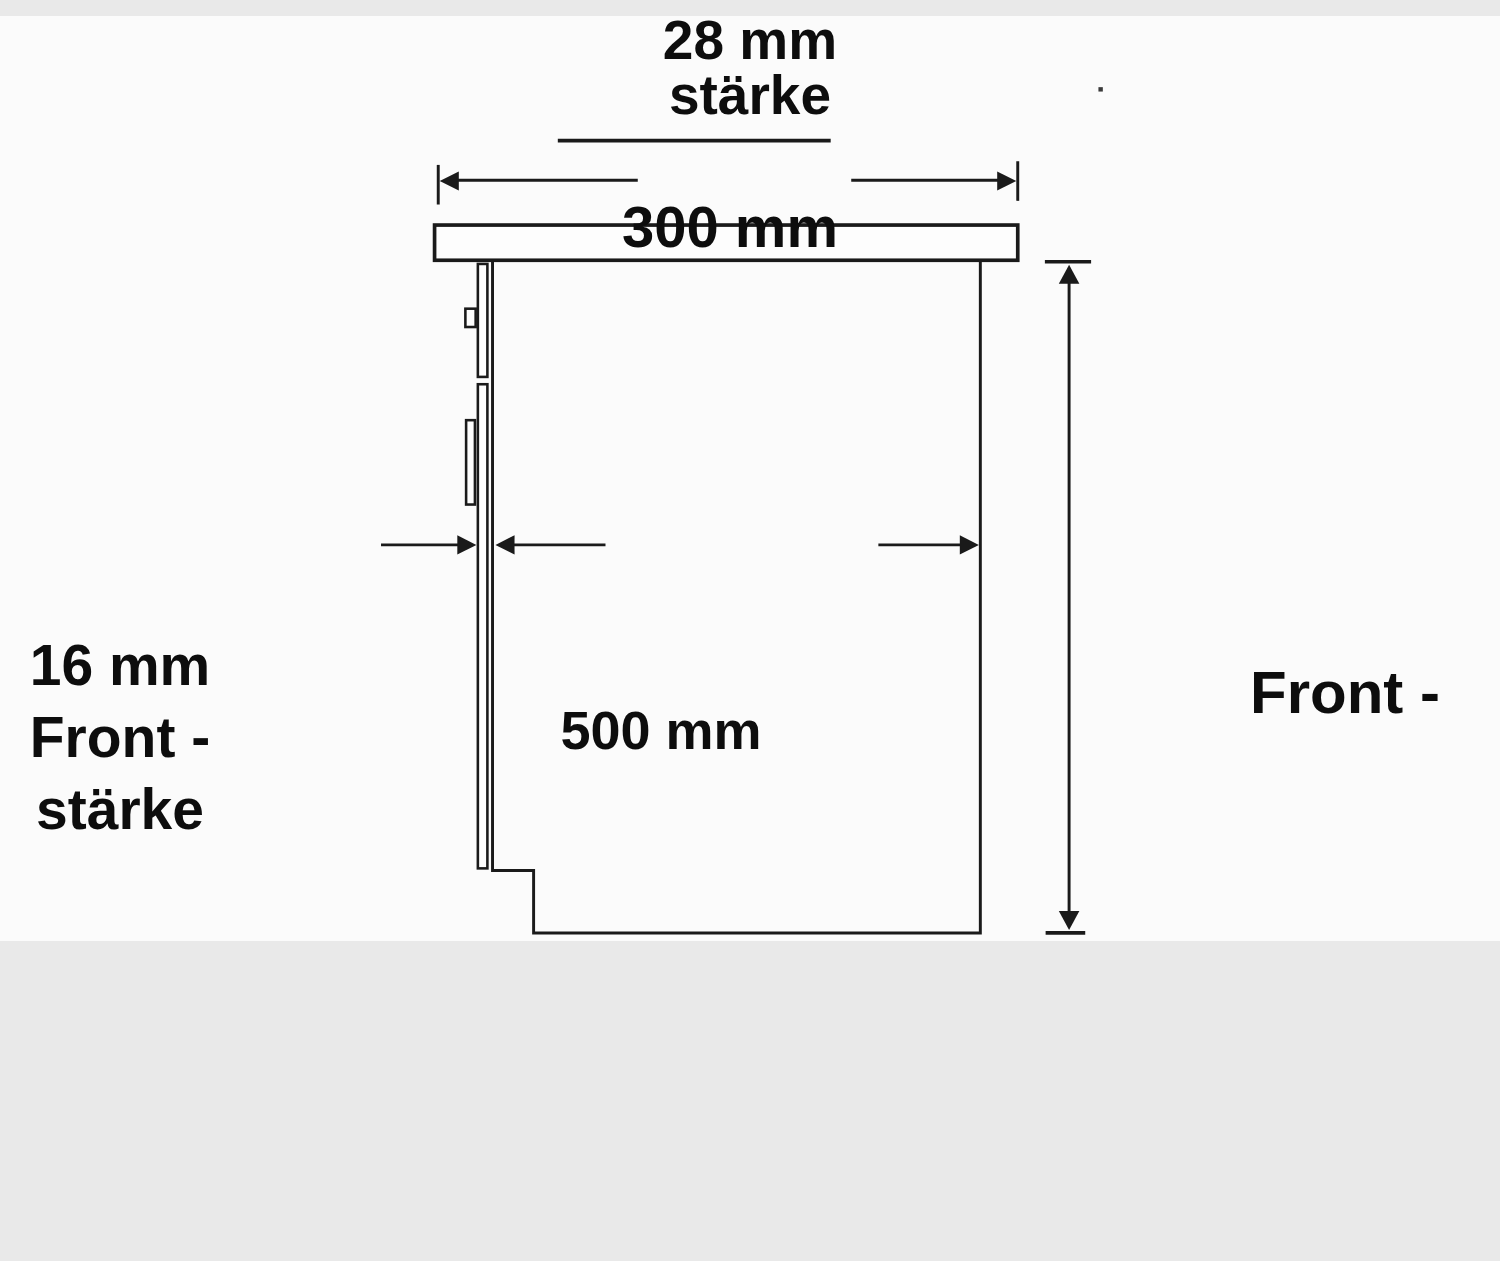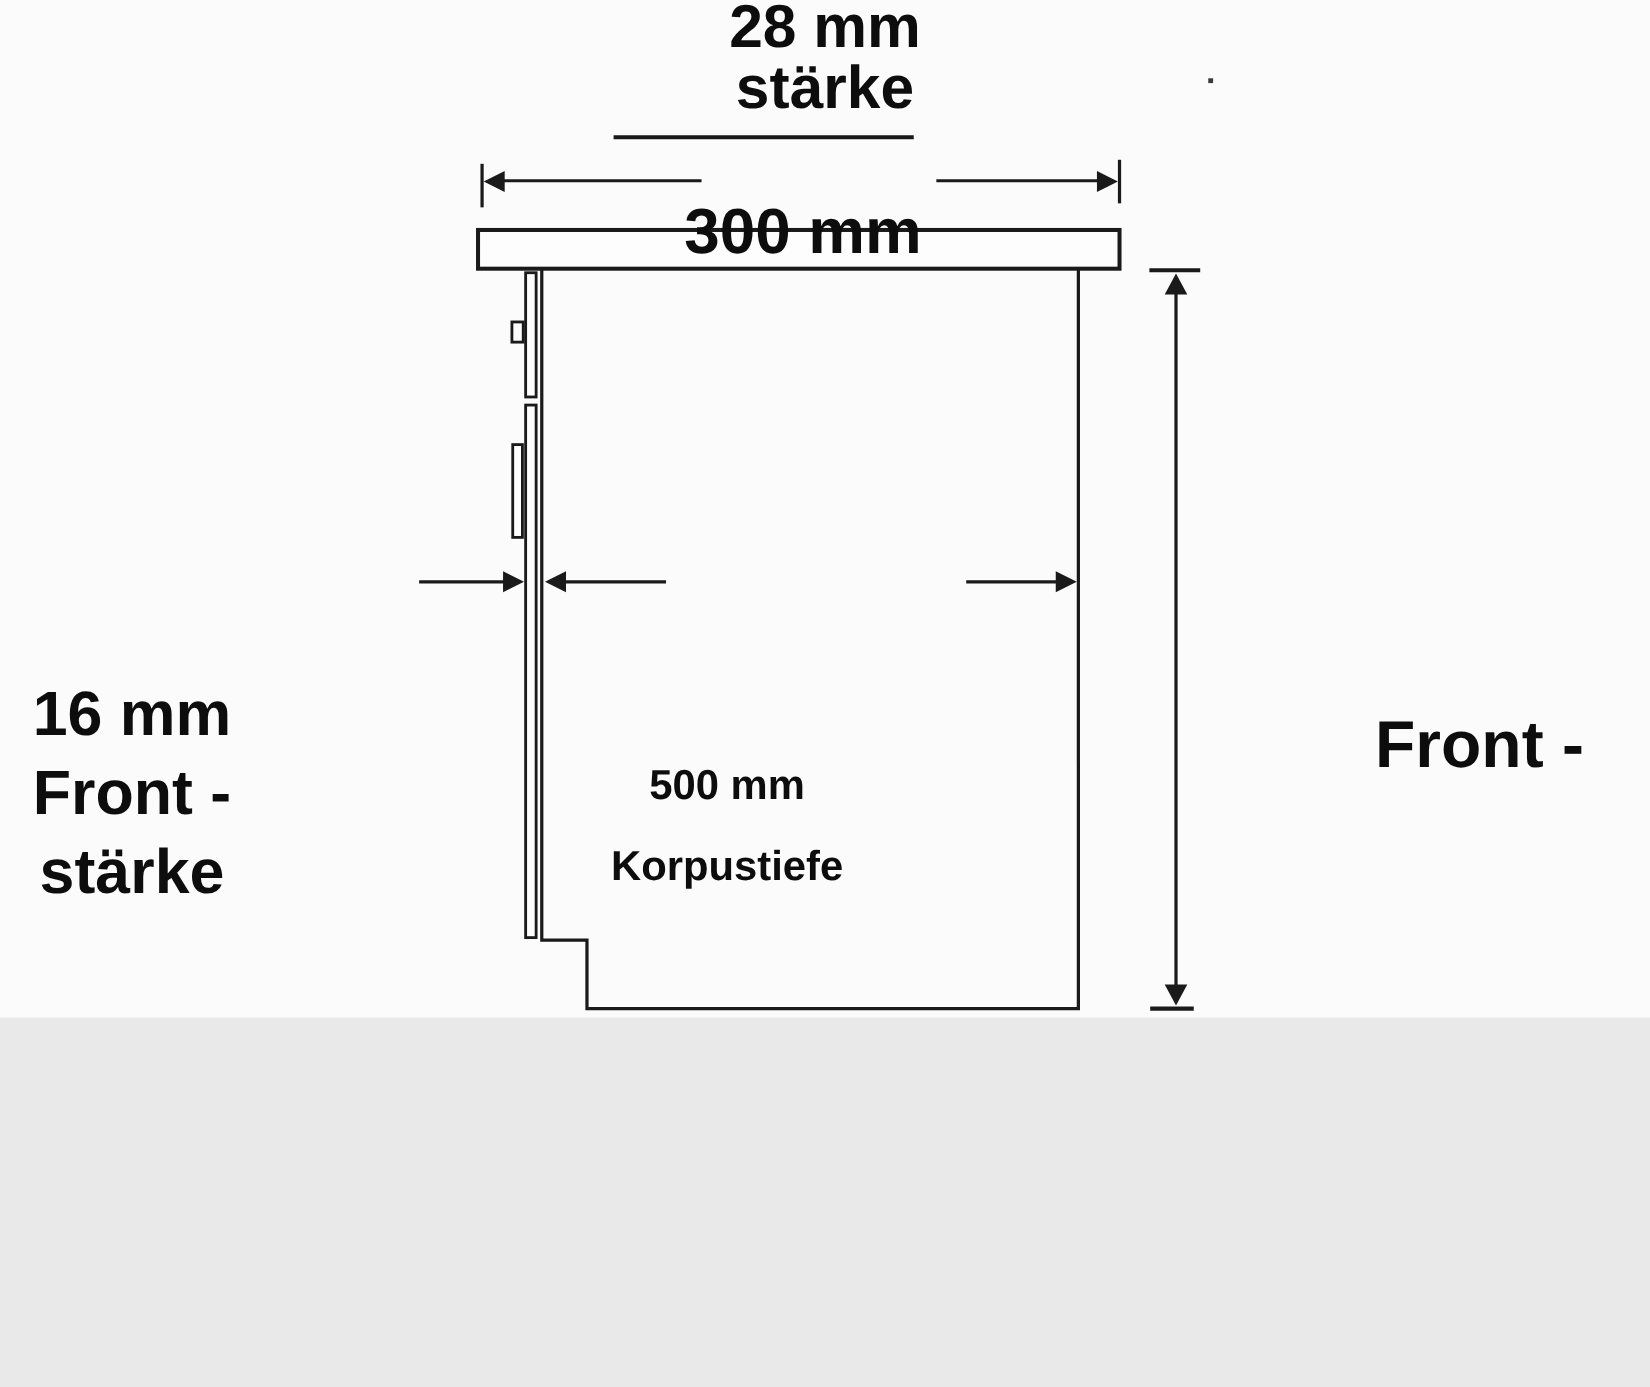--- a/index.html
+++ b/index.html
@@ -7,21 +7,21 @@
     --line:#1a1a1a;
     --text:#0d0d0d;
   }
   html,body{margin:0;padding:0;}
   body{background:#e9e9e9;font-family:"Liberation Sans","DejaVu Sans",sans-serif;}
   .canvas{
     position:relative;
     width:1500px;height:925px;
     background:var(--bg);
     overflow:hidden;
-    margin:0 auto;
+    margin:16px auto;
   }
   .drawing{position:absolute;left:0;top:0;width:100%;height:100%;}
 
   
   .stroke{stroke:var(--line);fill:none;stroke-width:4;}
   .stroke-thick{stroke:var(--line);fill:none;stroke-width:5;}
   .stroke-thin{stroke:var(--line);fill:none;stroke-width:3.5;}
   .fill-white{fill:#fdfdfd;}
   .arrowhead{fill:var(--line);stroke:none;}
   .dot{fill:#3a3a3a;stroke:none;}
@@ -29,21 +29,21 @@
   .label{
     position:absolute;
     color:var(--text);
     font-weight:700;
     text-align:center;
     white-space:nowrap;
   }
   .label-worktop{left:430px;top:-3px;width:640px;font-size:55px;line-height:55px;}
   .label-width{left:570px;top:181px;width:320px;font-size:58px;line-height:60px;}
   .label-front{left:-5px;top:613px;width:250px;font-size:57px;line-height:72px;}
-  .label-depth{left:481px;top:677px;width:360px;font-size:38px;line-height:74px;}
+  .label-depth{left:481px;top:677px;width:360px;font-size:54px;line-height:74px;}
   .label-height{left:1195px;top:643px;width:300px;font-size:60px;line-height:68px;}
 </style>
 </head>
 <body>
 
 <div class="canvas">
 
   <svg class="drawing" viewBox="0 0 1500 1261" xmlns="http://www.w3.org/2000/svg">
 
     <path d="M399 333 L399 1165 L455 1165 L455 1250 L1064 1250 L1064 333" class="stroke"></path>
@@ -93,20 +93,19 @@
   </div>
 
   <div class="label label-front">
     <div>16 mm</div>
     <div>Front -</div>
     <div>stärke</div>
   </div>
 
   <div class="label label-depth">
     <div>500 mm</div>
-    <div>Korpustiefe</div>
   </div>
 
   <div class="label label-height">
     <div>Front -</div>
   </div>
 
 </div>
 
 </body></html>

